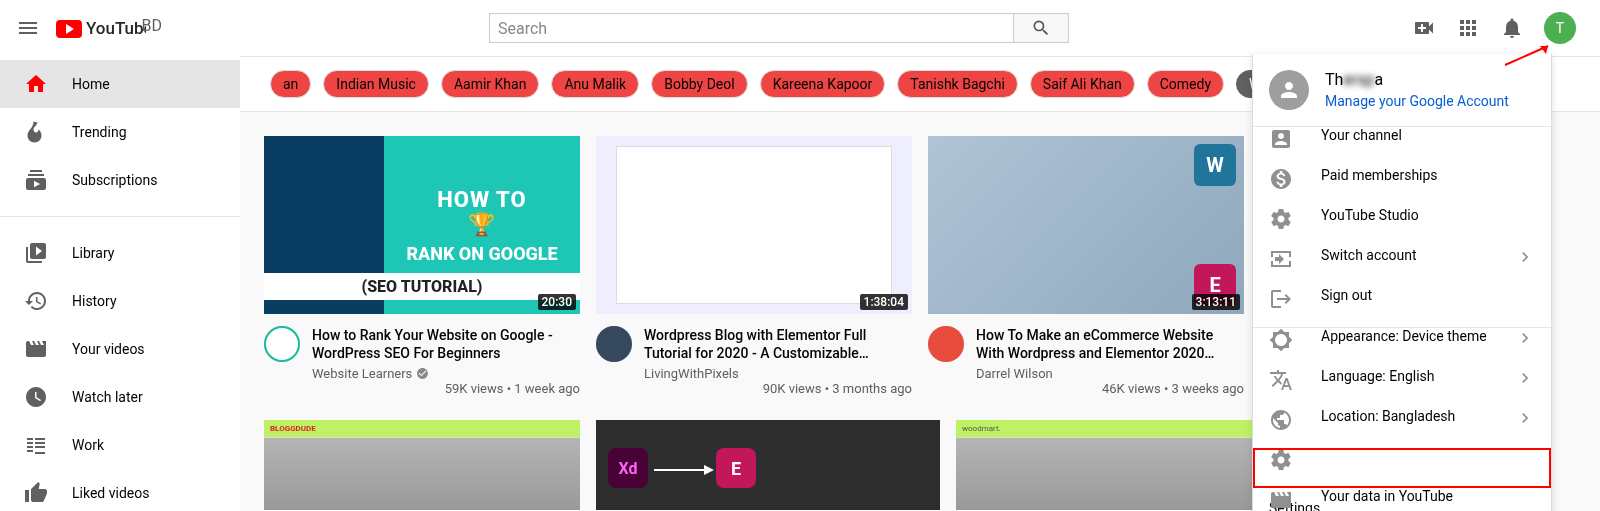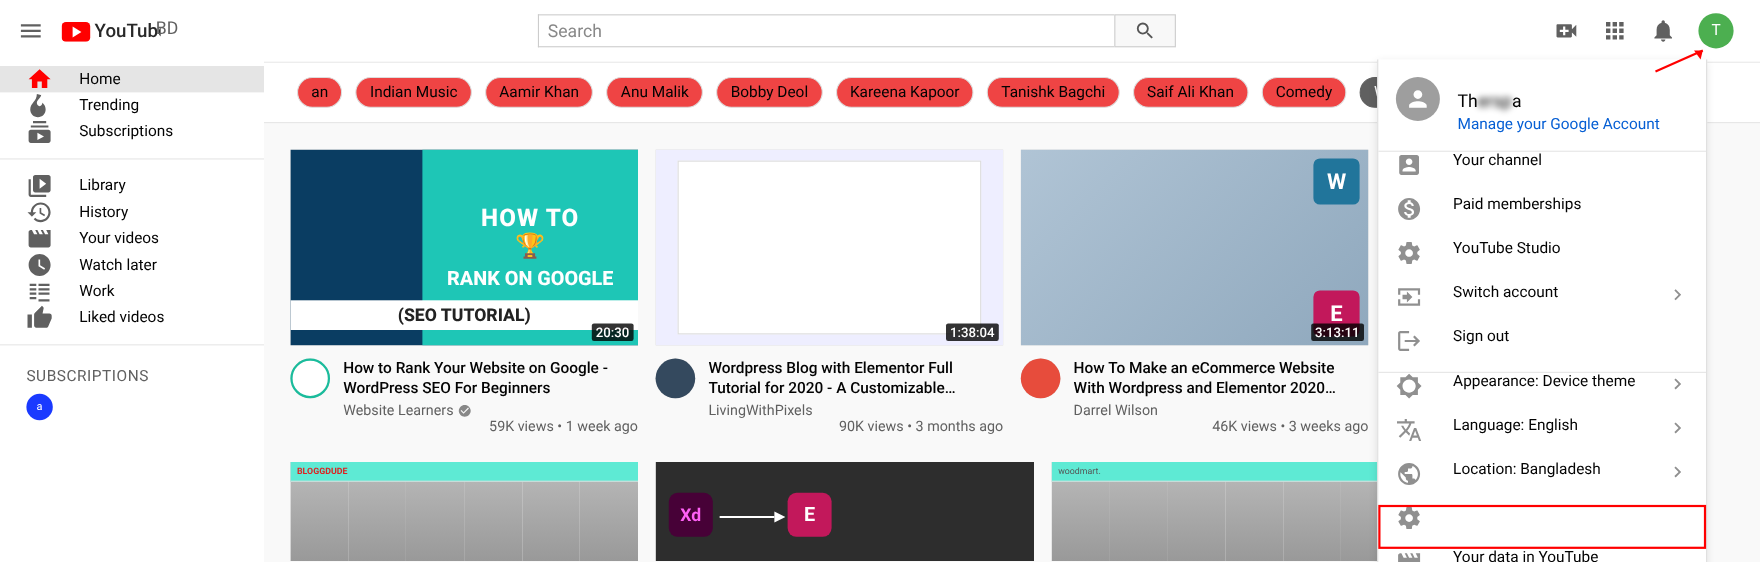--- a/index.html
+++ b/index.html
@@ -16,21 +16,21 @@
 .search-wrap { display:flex; width:580px; height:30px; }
 .search-input { flex:1; border:1px solid #ccc; border-right:none; padding:2px 8px; font-size:16px; color:#111; outline:none; }
 .search-input::placeholder { color:#888; }
 .search-btn { width:56px; border:1px solid #ccc; background:#f8f8f8; display:flex; align-items:center; justify-content:center; cursor:pointer; }
 .header-right { display:flex; align-items:center; gap:20px; padding-right:8px; }
 .header-right .hicon { width:24px; height:24px; color:#606060; cursor:pointer; }
 .avatar { width:32px; height:32px; border-radius:50%; background:#4CAF50; color:#fff; display:flex; align-items:center; justify-content:center; font-size:14px; cursor:pointer; }
 
 
 .sidebar { position:absolute; top:56px; left:0; width:240px; padding-top:4px; background:#fff; }
-.side-item { display:flex; align-items:center; height:24px; padding:0 24px; gap:24px; cursor:pointer; font-size:14px; color:#030303; }
+.side-item { display:flex; align-items:center; height:48px; padding:0 24px; gap:24px; cursor:pointer; font-size:14px; color:#030303; }
 .side-item.active { background:#e5e5e5; }
 .side-item .sicon { width:24px; height:24px; color:#606060; flex-shrink:0; }
 .side-item.active .sicon { color:#ff0000; }
 .side-sep { border-top:1px solid #e5e5e5; margin:12px 0; }
 .side-title { padding:8px 24px; font-size:14px; color:#606060; text-transform:uppercase; letter-spacing:0.5px; }
 .sub-avatar { width:24px; height:24px; border-radius:50%; background:#1a3aff; color:#fff; display:flex; align-items:center; justify-content:center; font-size:10px; flex-shrink:0; }
 
 
 .main { position:absolute; top:56px; left:240px; right:0; bottom:0; background:#f9f9f9; overflow:hidden; }
 .chips-row { height:56px; background:#fff; border-top:1px solid #e5e5e5; border-bottom:1px solid #e5e5e5; display:flex; align-items:center; padding:0 24px; gap:12px; overflow:hidden; }
@@ -51,21 +51,21 @@
 .verified { width:13px; height:13px; }
 
 .video-row2 { padding:0 24px; display:flex; gap:16px; }
 .thumb2 { width:316px; height:90px; background:#eee; position:relative; overflow:hidden; }
 
 
 .popup { position:absolute; top:54px; right:48px; width:300px; background:#fff; border:1px solid #ddd; border-top:none; box-shadow:0 2px 8px rgba(0,0,0,0.12); z-index:10; }
 .popup-head { display:flex; padding:16px; gap:16px; border-bottom:1px solid #e5e5e5; }
 .popup-avatar { width:40px; height:40px; border-radius:50%; background:#9e9e9e; display:flex; align-items:center; justify-content:center; }
 .popup-avatar svg { width:24px; height:24px; fill:#fff; }
-.popup-name { font-size:16px; color:#030303;margin-top:12px; }
+.popup-name { font-size:16px; color:#030303; }
 .popup-name .blur { filter:blur(3px); }
 .popup-manage { font-size:14px; color:#065fd4; margin-top:4px; cursor:pointer; }
 .popup-item { display:flex; align-items:flex-start; height:40px; padding:0 16px; gap:28px; font-size:14px; color:#030303; cursor:pointer; }
 .popup-item .picon { width:24px; height:24px; color:#909090; flex-shrink:0; }
 .popup-item .arrow { margin-left:auto; color:#909090; }
 .popup-sep { border-top:1px solid #e5e5e5; margin:0; }
 .popup-item.highlight { outline:2px solid #f00; outline-offset:-2px;flex-direction:column; }
 
 
 .anno-arrow { position:absolute; top:40px; right:40px; width:60px; height:30px; z-index:20; pointer-events:none; }
@@ -76,21 +76,21 @@
 .thumb .t1-band{position:absolute;left:0;right:0;bottom:14px;background:#fff;color:#222;font-size:16px;font-weight:800;text-align:center;padding:4px 0;}
 .thumb .t2-page{position:absolute;left:20px;right:20px;top:10px;bottom:10px;background:#fff;border:1px solid #ddd;}
 .thumb .t3-face{position:absolute;inset:0;background:linear-gradient(135deg,#b0c4d5,#8fa8bd);} 
 .thumb .t3-w{position:absolute;top:8px;right:8px;width:42px;height:42px;background:#21759b;border-radius:6px;display:flex;align-items:center;justify-content:center;color:#fff;font-weight:700;font-size:20px;}
 .thumb .t3-e{position:absolute;bottom:8px;right:8px;width:42px;height:42px;background:#c2185b;border-radius:6px;display:flex;align-items:center;justify-content:center;color:#fff;font-weight:700;font-size:20px;}
 .thumb .t4-page{position:absolute;left:0;top:0;bottom:0;width:62%;background:#fff;color:#222;padding:14px;}
 .thumb .t4-page .sale{font-family:Georgia,serif;font-style:italic;font-size:12px;}
 .thumb .t4-page .off{font-size:20px;font-weight:800;margin-top:4px;}
 .thumb2 .people{position:absolute;inset:0;display:flex;}
 .thumb2 .people span{flex:1;background:linear-gradient(#bbb,#999);}
-.thumb2 .bar{position:absolute;top:0;left:0;right:0;height:18px;background:#5eead4;border-bottom:1px solid #ddd;display:flex;align-items:center;padding:0 6px;font-size:8px;color:#555;}
+.thumb2 .bar{position:absolute;top:0;left:0;right:0;height:18px;background:#bef264;border-bottom:1px solid #ddd;display:flex;align-items:center;padding:0 6px;font-size:8px;color:#555;}
 .thumb2.b .xd{position:absolute;left:12px;top:28px;width:40px;height:40px;background:#470137;border-radius:8px;color:#ff61f6;display:flex;align-items:center;justify-content:center;font-weight:700;font-size:16px;}
 .thumb2.b .e{position:absolute;left:120px;top:28px;width:40px;height:40px;background:#c2185b;border-radius:8px;color:#fff;display:flex;align-items:center;justify-content:center;font-weight:700;font-size:18px;}
 .thumb2.b .bg{position:absolute;inset:0;background:#2d2d2d;}
 .thumb2.b svg{position:absolute;left:58px;top:44px;}
 .thumb2.e .sp{position:absolute;inset:0;background:linear-gradient(135deg,#1e88e5,#0d47a1);color:#fff;display:flex;align-items:center;justify-content:center;font-size:26px;font-weight:900;}
 </style>
 </head>
 <body>
 
 <div class="header">

